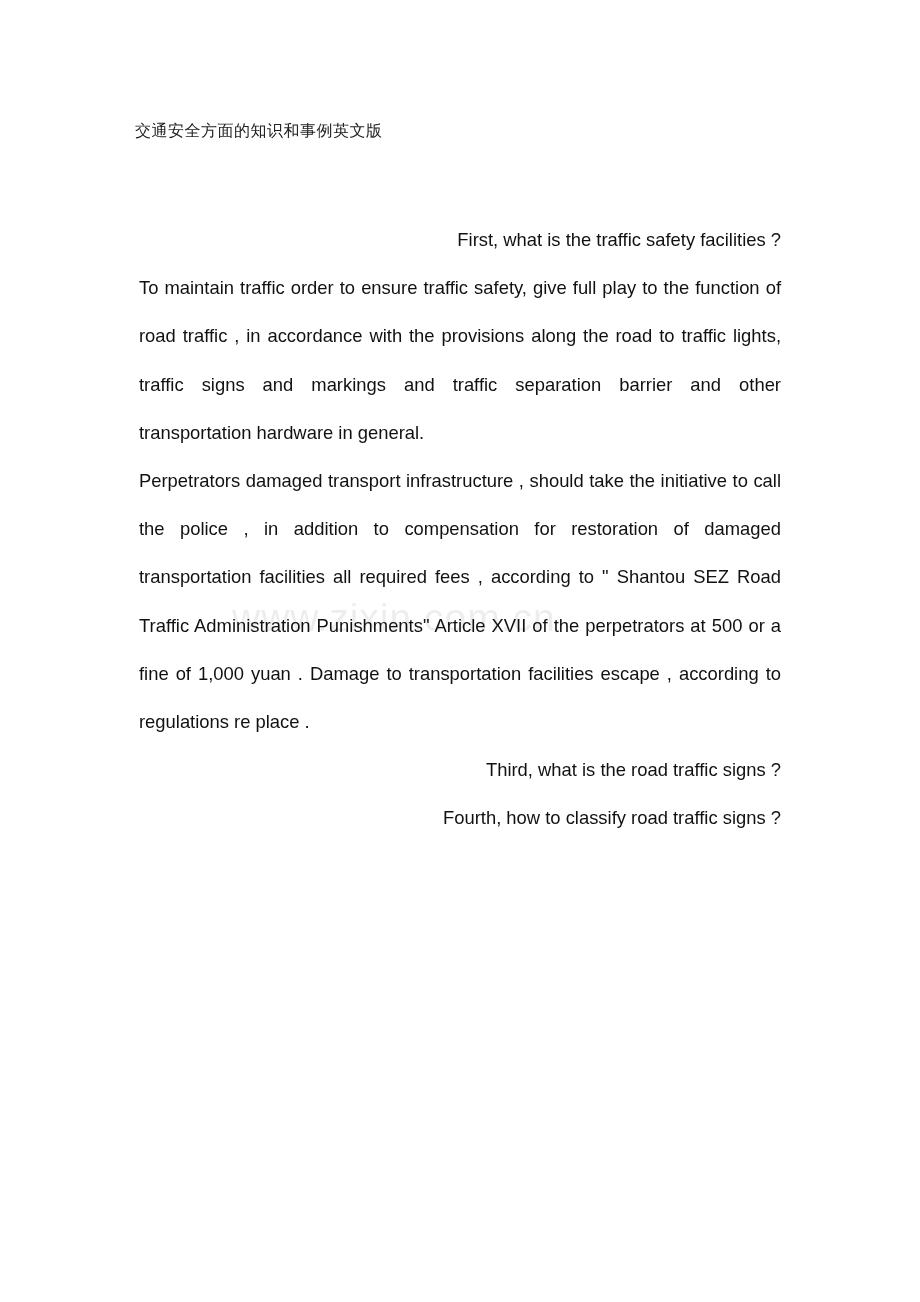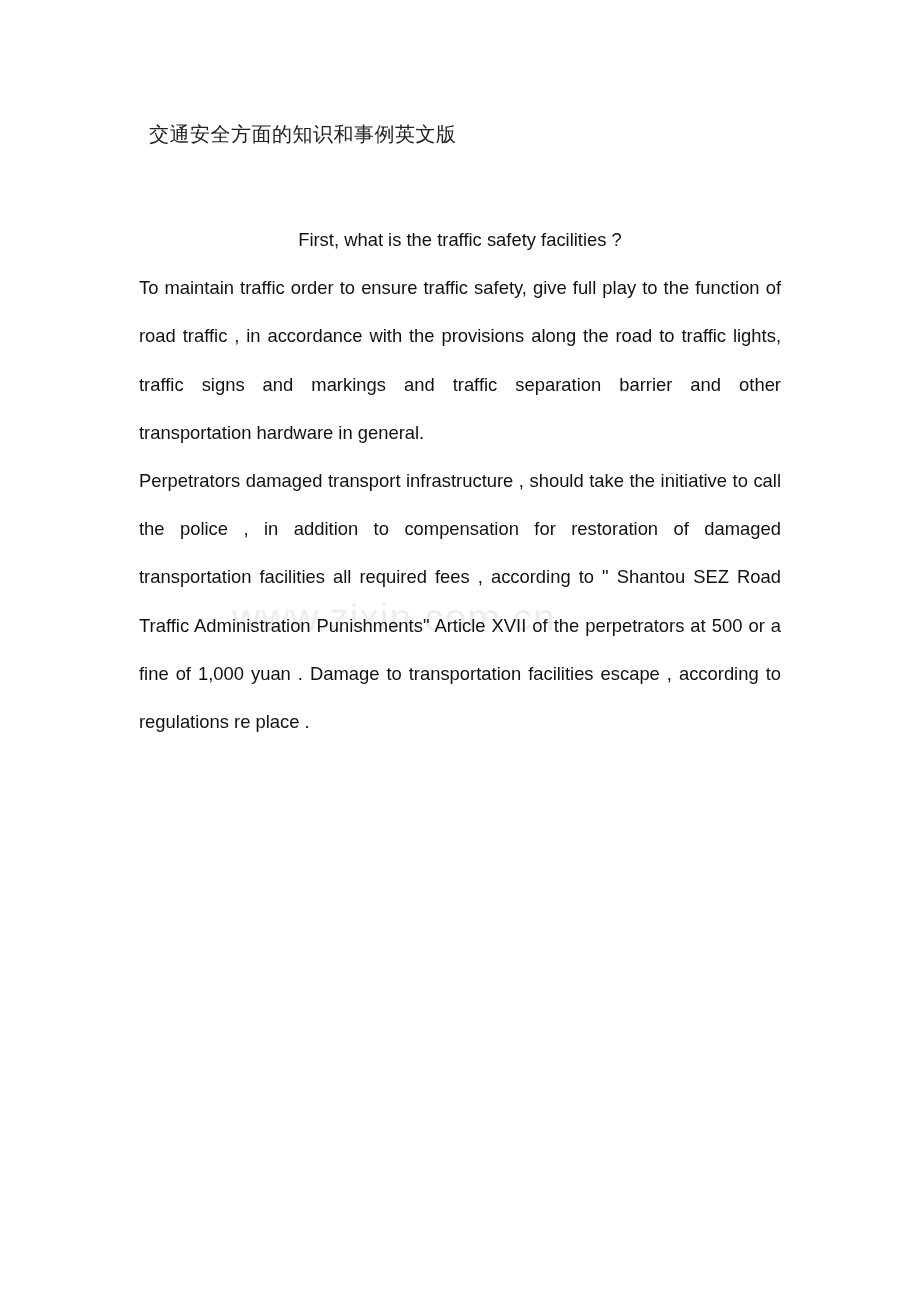--- a/index.html
+++ b/index.html
@@ -8,44 +8,44 @@
       background: #ffffff;
     }
     body {
       width: 920px;
       height: 1302px;
       position: relative;
       overflow: hidden;
     }
     .title {
       position: absolute;
-      left: 149px;
+      left: 135px;
       top: 121px;
       font-family: Liberation Sans, sans-serif;
-      font-size: 20px;
+      font-size: 16px;
       color: #222;
       letter-spacing: 0.5px;
       white-space: nowrap;
     }
     .body-text {
       position: absolute;
       left: 139px;
       top: 216px;
       width: 642px;
       font-family: "Liberation Sans", sans-serif;
       font-size: 18.4px;
       line-height: 48.2px;
       color: #111;
     }
     .para {
       margin: 0;
       text-align: justify;
     }
     .para.heading {
-      text-align: center;
+      text-align: right;
     }
     .watermark {
       position: absolute;
       left: 232px;
       top: 596px;
       font-family: "Liberation Sans", sans-serif;
       font-size: 39px;
       color: rgba(0,0,0,0.07);
       letter-spacing: 1px;
       white-space: nowrap;
@@ -55,16 +55,18 @@
 </head>
 <body>
 
 <div>
   <div class="title">交通安全方面的知识和事例英文版</div>
 
   <div class="body-text">
     <p class="para heading">First, what is the traffic safety facilities ?</p>
     <p class="para">To maintain traffic order to ensure traffic safety, give full play to the function of road traffic , in accordance with the provisions along the road to traffic lights, traffic signs and markings and traffic separation barrier and other transportation hardware in general.</p>
     <p class="para">Perpetrators damaged transport infrastructure , should take the initiative to call the police , in addition to compensation for restoration of damaged transportation facilities all required fees , according to " Shantou SEZ Road Traffic Administration Punishments" Article XVII of the perpetrators at 500 or a fine of 1,000 yuan . Damage to transportation facilities escape , according to regulations re place .</p>
+    <p class="para heading">Third, what is the road traffic signs ?</p>
+    <p class="para heading">Fourth, how to classify road traffic signs ?</p>
   </div>
 
   <div class="watermark">www.zixin.com.cn</div>
 </div>
 
 </body></html>

